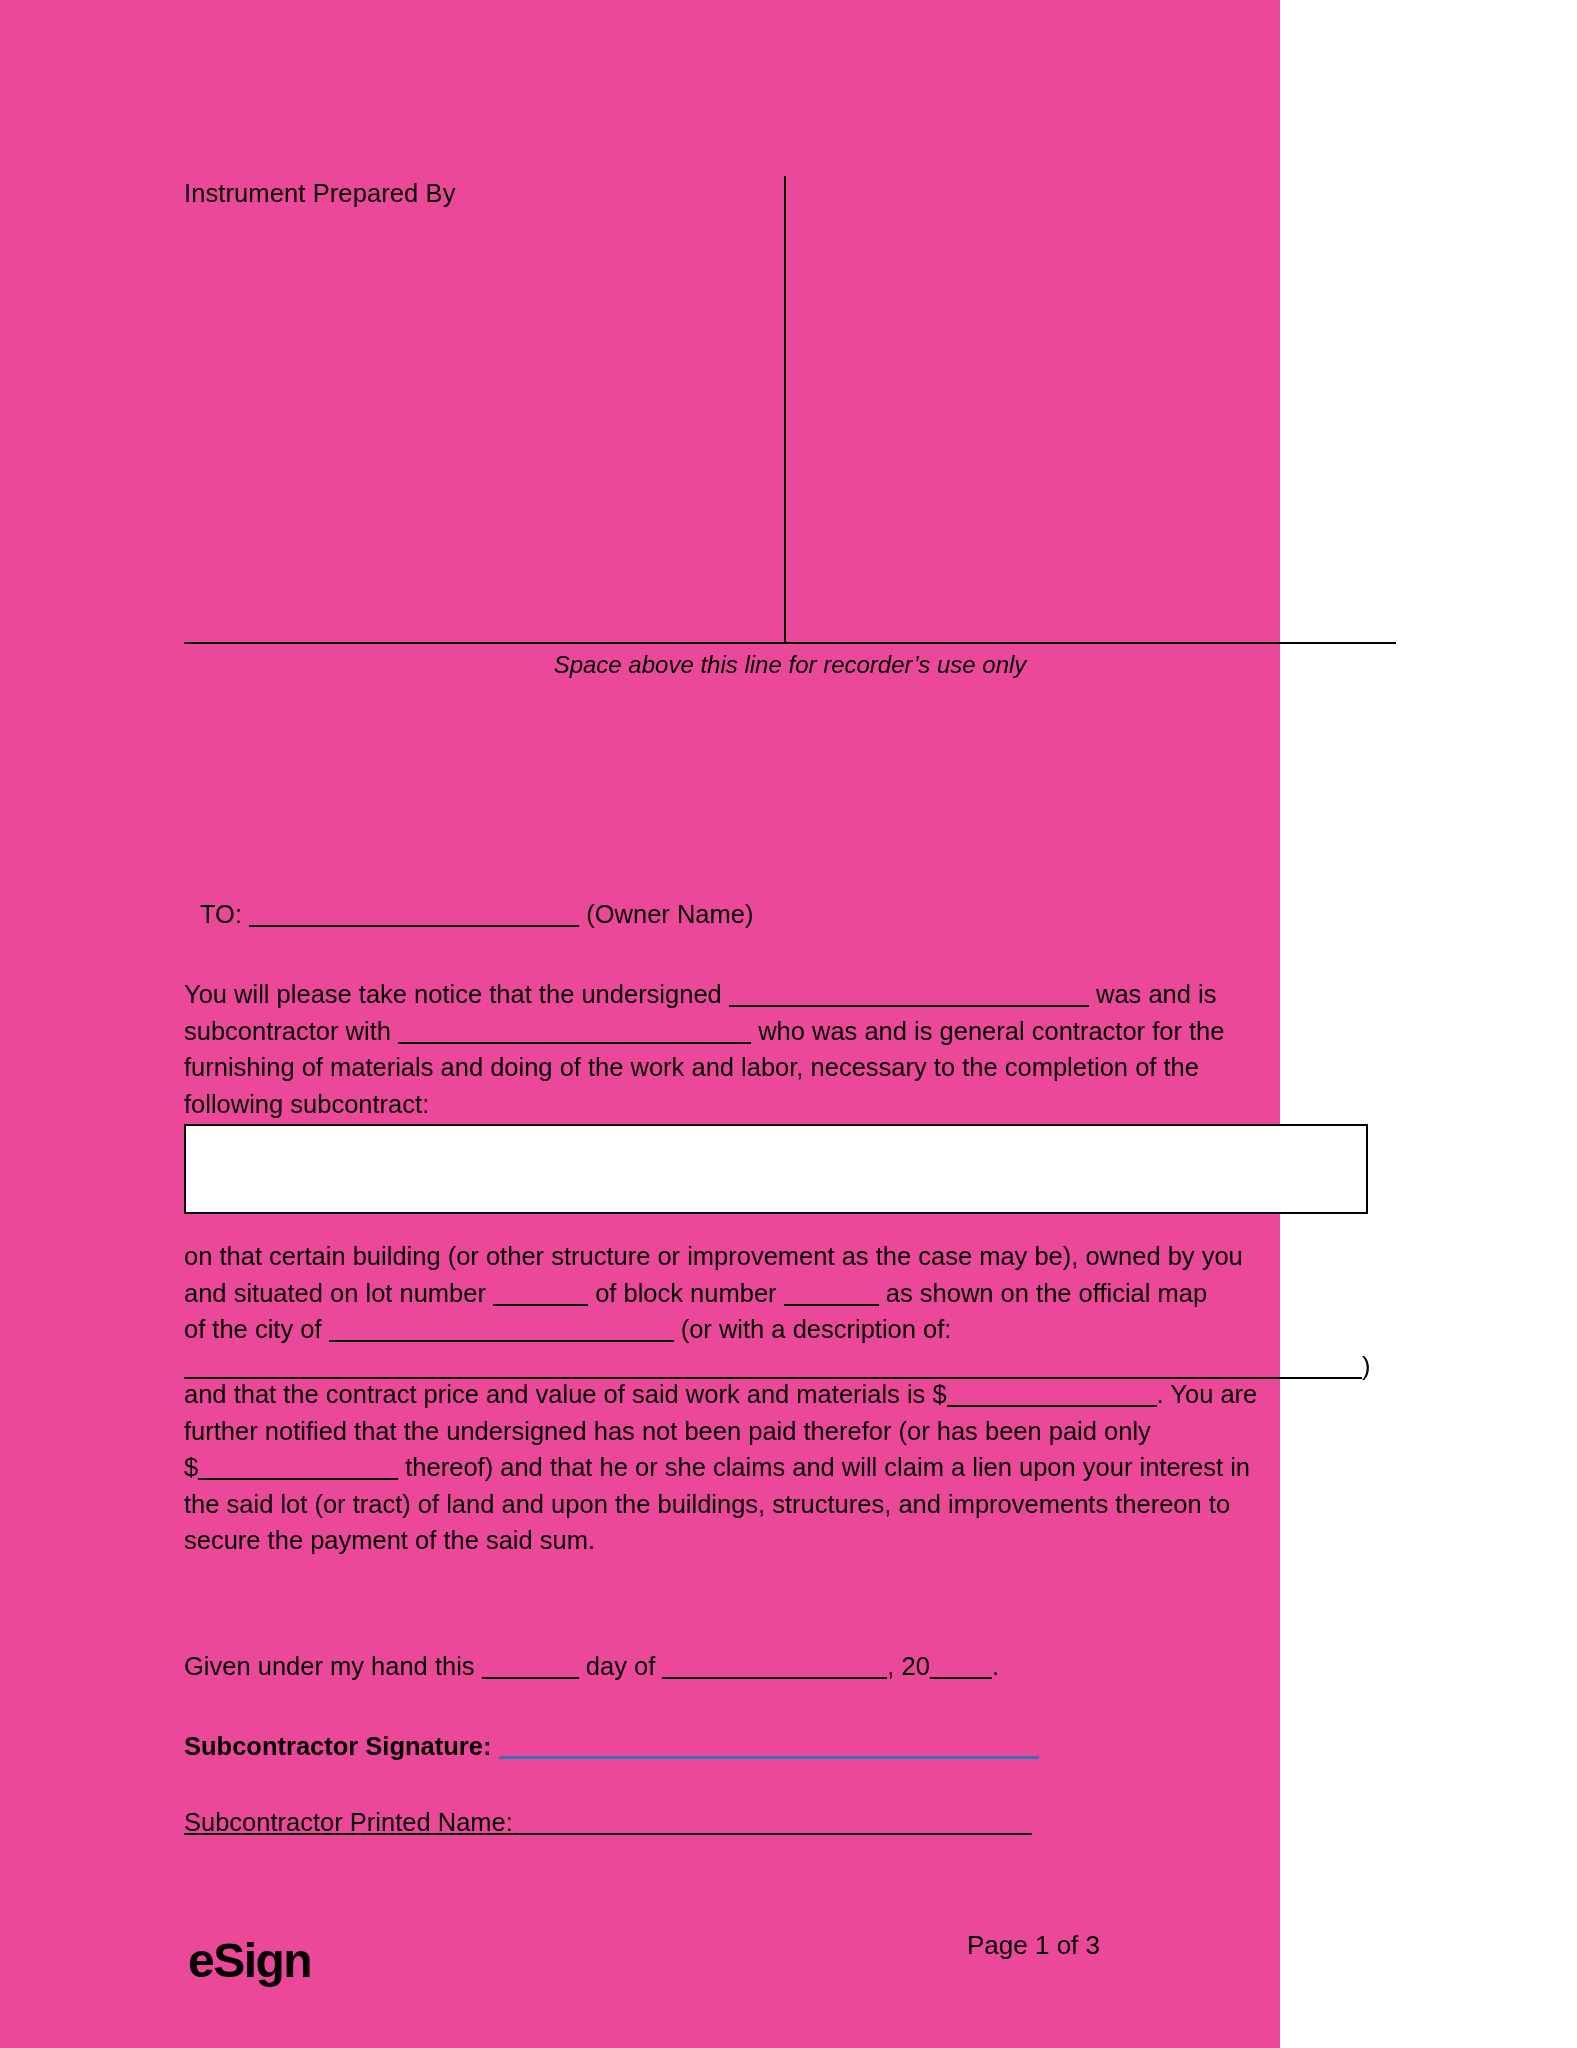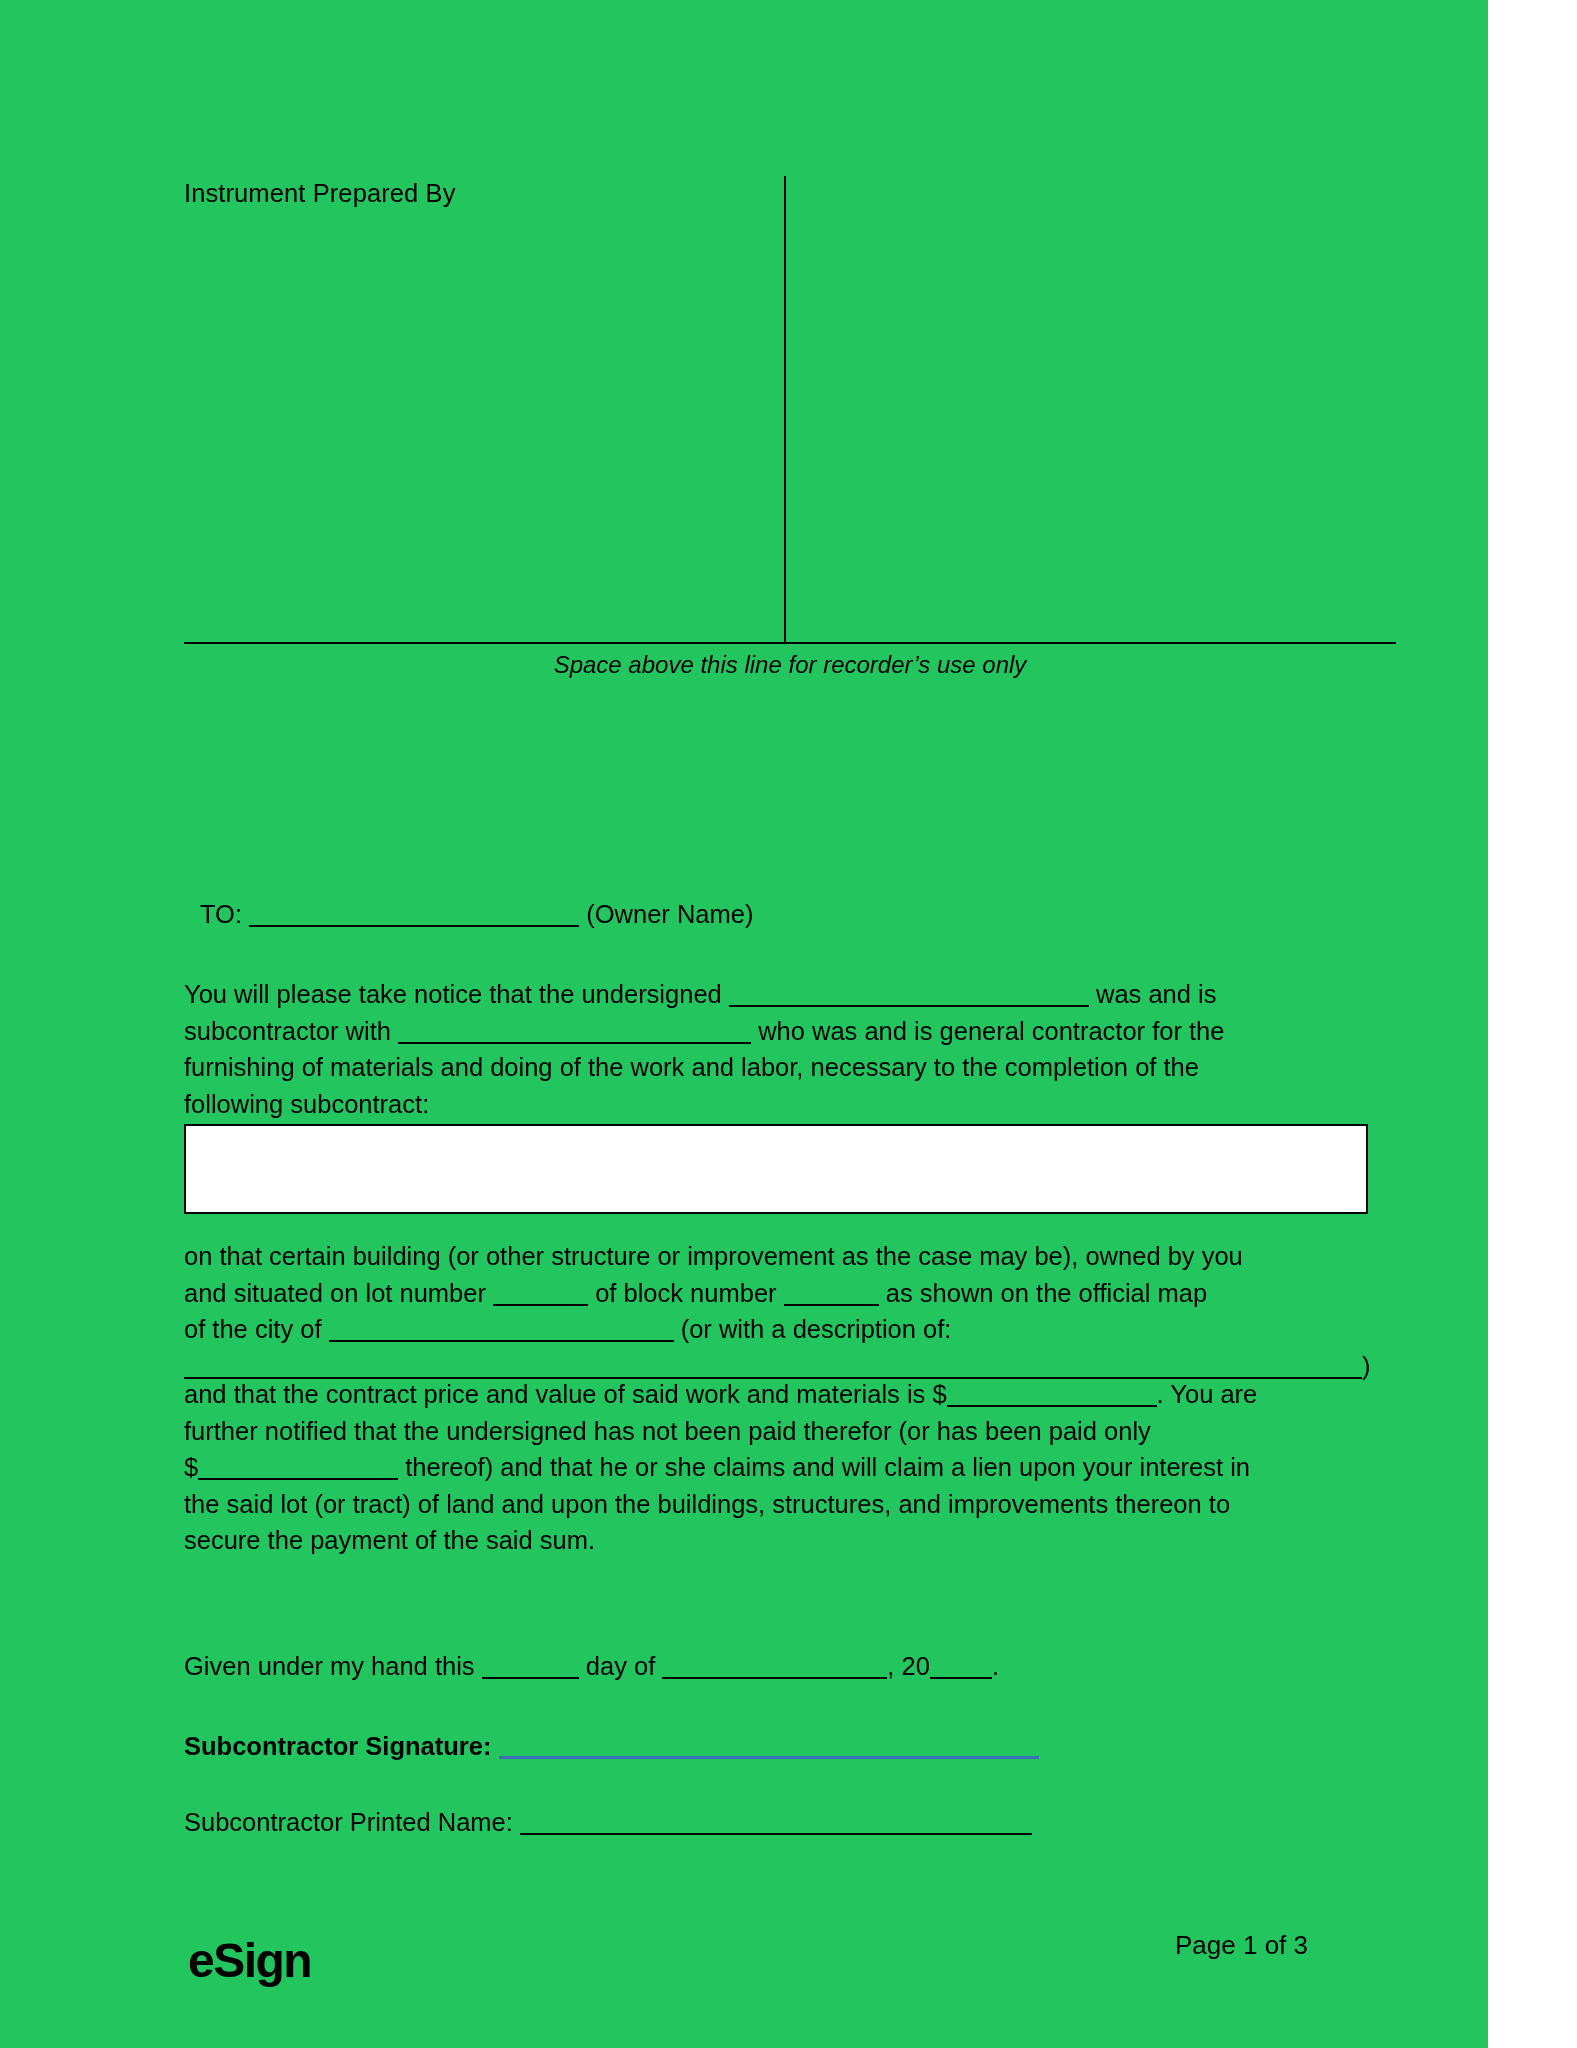--- a/index.html
+++ b/index.html
@@ -11,23 +11,23 @@
     width: 1577px;
     height: 2048px;
     font-family: "Liberation Sans", sans-serif;
     color: #000000;
     position: relative;
     overflow: hidden;
   }
   .page {
     position: absolute;
     left: 0; top: 0;
-    width: 1488px;
+    width: 1280px;
     height: 2048px;
-    background: #22c55e;
+    background: #ec4899;
   }
 
   
   .recorder-block {
     position: absolute;
     left: 184px;
     top: 176px;
     width: 1212px;
     height: 475px;
   }
@@ -141,21 +141,21 @@
   
   .sig-row {
     position: absolute;
     left: 184px;
     width: 1212px;
     font-size: 25.5px;
     line-height: 36px;
     white-space: nowrap;
   }
   .sig-signature { top: 1728px; font-weight: bold; }
-  .sig-printed   { top: 1804px; }
+  .sig-printed   { top: 1804px; text-decoration: underline; }
   .sig-blank {
     display: inline-block;
     height: 1.02em;
     vertical-align: baseline;
     margin-bottom: -4px;
   }
   .sig-blank.blue {
     width: 540px;
     border-bottom: 3px solid #3a6eb5;
   }

